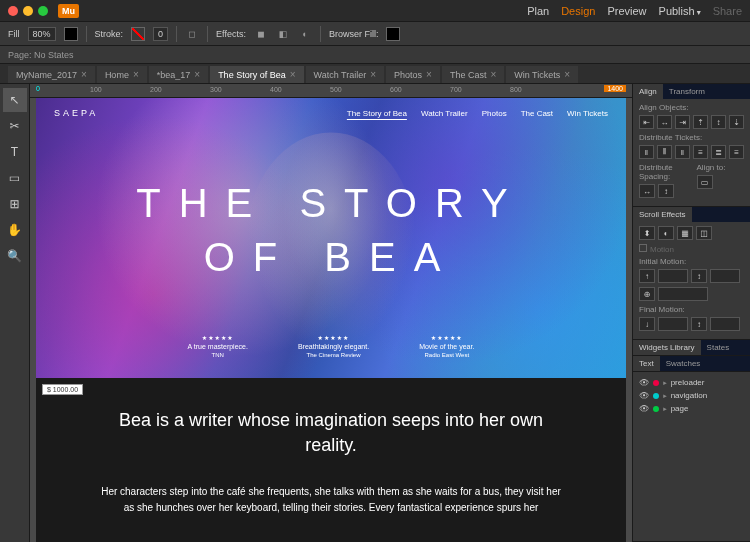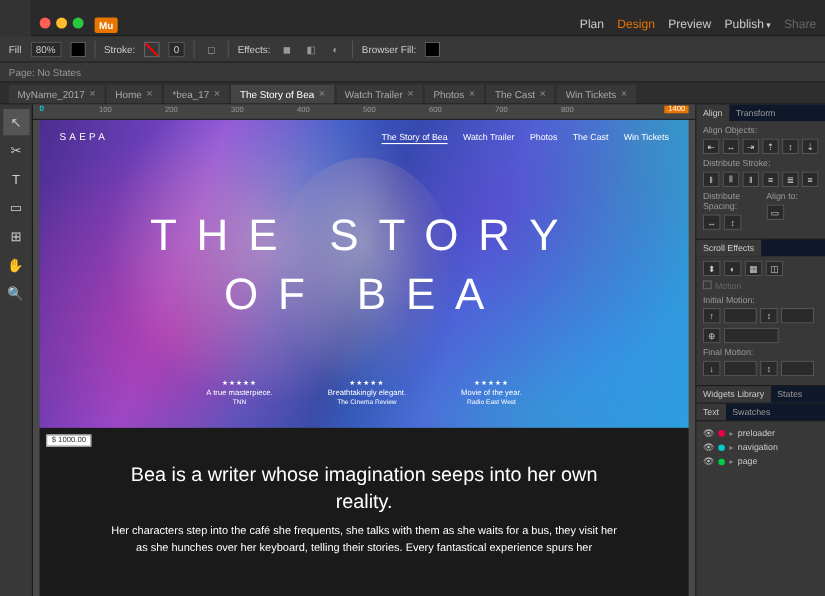--- a/index.html
+++ b/index.html
@@ -1,19 +1,19 @@
 <!DOCTYPE html>
 <html><head>
   <meta charset="utf-8">
   <style>
     * { margin: 0; padding: 0; box-sizing: border-box; font-family: 'Segoe UI', Arial, sans-serif; }
     body { width: 750px; height: 542px; background: #333; overflow: hidden; font-size: 10px; color: #ccc; }
     
     
-    .menubar { height: 22px; background: #2a2a2a; display: flex; align-items: flex-start; padding: 16px 8px; border-bottom: 1px solid #1a1a1a; margin-left: 28px; }
+    .menubar { height: 22px; background: #2a2a2a; display: flex; align-items: center; padding: 0 8px; border-bottom: 1px solid #1a1a1a; }
     .traffic-lights { display: flex; gap: 5px; margin-right: 10px; }
     .tl { width: 10px; height: 10px; border-radius: 50%; }
     .tl-red { background: #ff5f56; }
     .tl-yellow { background: #ffbd2e; }
     .tl-green { background: #27c93f; }
     .app-badge { background: #e87500; color: #fff; padding: 2px 4px; font-size: 9px; font-weight: bold; border-radius: 2px; margin-right: 8px; }
     .menubar-right { margin-left: auto; display: flex; gap: 12px; font-size: 11px; }
     .menubar-right span { cursor: pointer; }
     .menubar-right .active { color: #e87500; }
     .menubar-right .dim { color: #666; }
@@ -64,21 +64,21 @@
     .hero-links span { cursor: pointer; }
     .hero-links .current { text-decoration: underline; text-underline-offset: 3px; }
     .hero-title { position: absolute; top: 78px; left: 0; right: 0; text-align: center; color: #fff; font-size: 40px; font-weight: 200; letter-spacing: 18px; line-height: 1.35; z-index: 2; }
     .hero-reviews { position: absolute; bottom: 20px; left: 0; right: 0; display: flex; justify-content: center; gap: 50px; z-index: 2; }
     .review { text-align: center; color: #fff; font-size: 7px; }
     .stars { color: #fff; font-size: 6px; letter-spacing: 1px; margin-bottom: 2px; }
     .review-quote { margin-bottom: 2px; }
     .review-src { font-size: 6px; }
     .below-hero { background: #1a1a1a; color: #fff; padding: 30px 60px 40px; text-align: center; position: relative; }
     .pin-badge { position: absolute; top: 6px; left: 6px; background: #fff; color: #333; font-size: 7px; padding: 1px 4px; border: 1px solid #999; }
-    .headline { font-size: 18px; font-weight: 300; margin-bottom: 6px; line-height: 1.4; }
+    .headline { font-size: 18px; font-weight: 300; margin-bottom: 26px; line-height: 1.4; }
     .bodytext { font-size: 10px; line-height: 1.6; font-weight: 300; }
     .face-silhouette { position: absolute; left: 50%; top: 50%; transform: translate(-50%, -48%); width: 170px; height: 220px; border-radius: 50% 50% 45% 45%; background: radial-gradient(ellipse at 50% 35%, rgba(255,230,210,0.35) 0%, rgba(200,160,180,0.2) 40%, transparent 70%); z-index: 1; }
     
     
     .panels { width: 118px; background: #383838; border-left: 1px solid #1a1a1a; display: flex; flex-direction: column; font-size: 9px; }
     .panel { border-bottom: 1px solid #1a1a1a; }
     .panel-tabs { display: flex; background: #0f172a; }
     .panel-tab { padding: 3px 6px; font-size: 8px; color: #999; cursor: pointer; }
     .panel-tab.active { background: #383838; color: #ccc; }
     .panel-body { padding: 4px 6px; }
@@ -251,21 +251,21 @@
       <div class="panel-body">
         <div class="panel-label">Align Objects:</div>
         <div class="panel-row">
           <div class="panel-icon">⇤</div>
           <div class="panel-icon">↔</div>
           <div class="panel-icon">⇥</div>
           <div class="panel-icon">⇡</div>
           <div class="panel-icon">↕</div>
           <div class="panel-icon">⇣</div>
         </div>
-        <div class="panel-label">Distribute Stroke:</div>
+        <div class="panel-label">Distribute Tickets:</div>
         <div class="panel-row">
           <div class="panel-icon">‖</div>
           <div class="panel-icon">⦀</div>
           <div class="panel-icon">‖</div>
           <div class="panel-icon">≡</div>
           <div class="panel-icon">≣</div>
           <div class="panel-icon">≡</div>
         </div>
         <div style="display:flex;gap:10px">
           <div style="flex:1">

